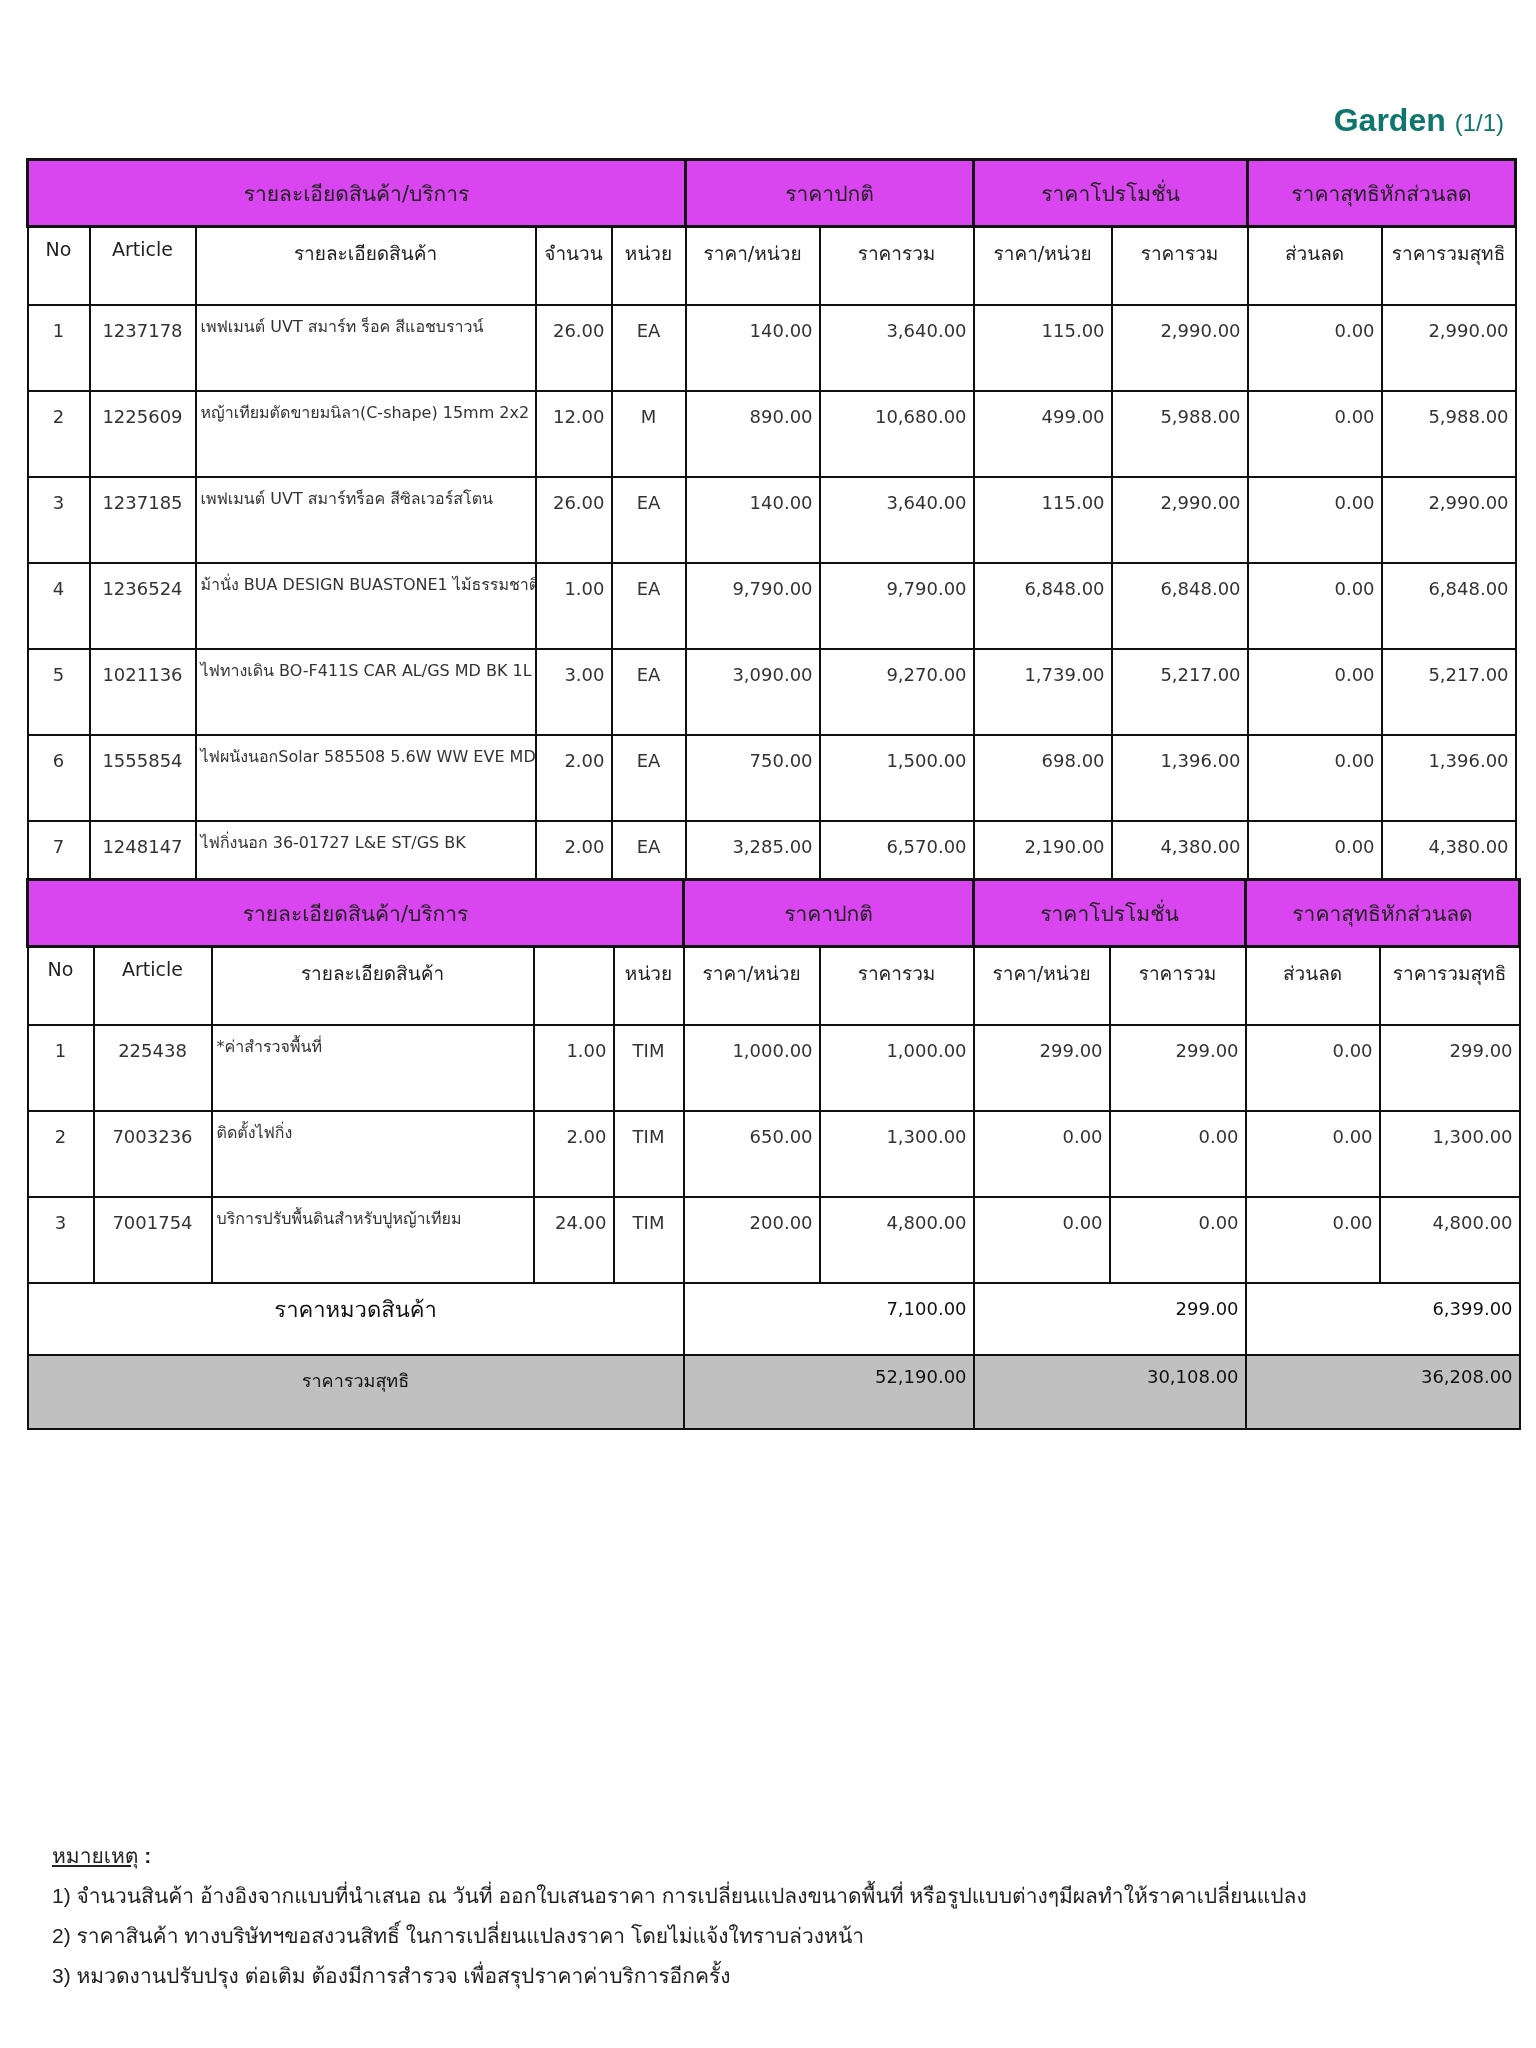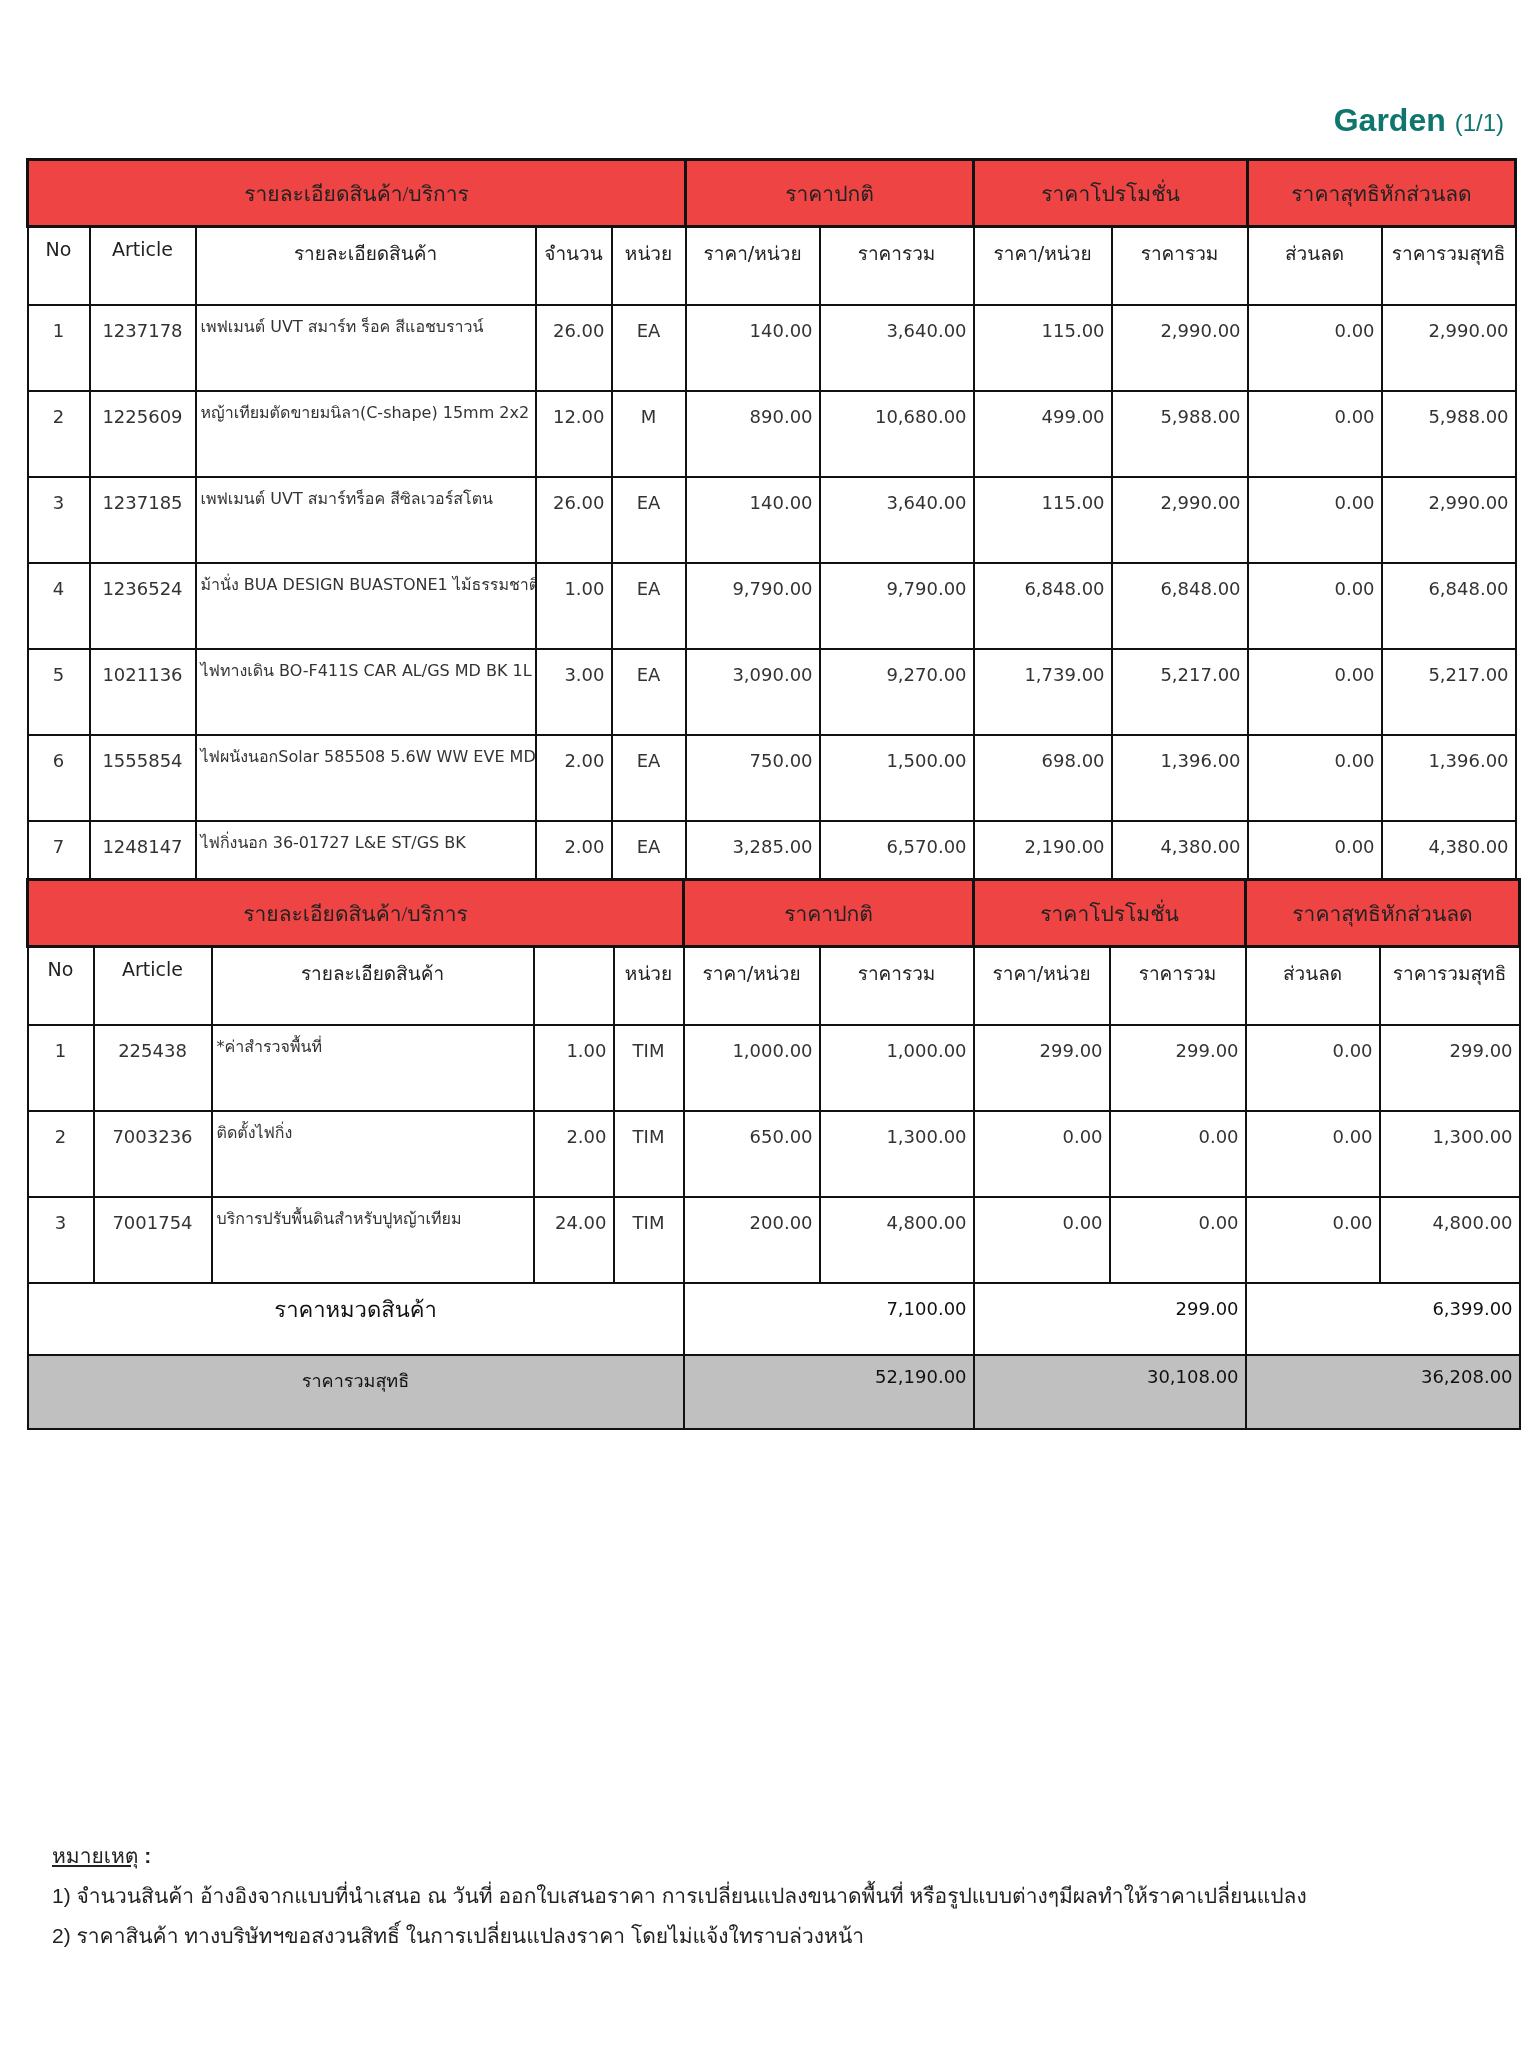--- a/index.html
+++ b/index.html
@@ -14,23 +14,22 @@
   }
   .page-title .paren { font-size: 24px; font-weight: normal; }
   table.quote {
     position: absolute; left: 26px; border-collapse: collapse; table-layout: fixed;
     font-size: 18px;
   }
   table.quote td, table.quote th {
     border: 2px solid #111; padding: 0 6px; overflow: hidden; white-space: nowrap;
   }
   table.quote th.group {
-    background: #ef4444; font-weight: normal; font-size: 21px; height: 64px; text-align: center;
+    background: #d946ef; font-weight: normal; font-size: 21px; height: 64px; text-align: center;
     border-width: 3px;
-    font-family: Liberation Serif, serif;
   }
   table.quote th.col {
     background: #fff; font-weight: normal; font-size: 19px; height: 66px;
     vertical-align: top; padding-top: 10px; text-align: center;
   }
   table.quote td { height: 70px; vertical-align: top; padding-top: 14px; color: #333; }
   table.quote td.c { text-align: center; }
   table.quote td.r { text-align: right; }
   table.quote td.l { text-align: left; font-size: 16px; padding-top: 8px; padding-left: 4px; }
   table.quote tr.subtotal td { height: 56px; color: #111; padding-top: 14px; }
@@ -284,13 +283,14 @@
   </tr>
 </tbody>
   </table>
 
 <div class="notes">
   <div class="line">
     <span class="head">หมายเหตุ</span><span class="head-colon"> :</span>
   </div>
   <div class="line">1) จำนวนสินค้า อ้างอิงจากแบบที่นำเสนอ ณ วันที่ ออกใบเสนอราคา การเปลี่ยนแปลงขนาดพื้นที่ หรือรูปแบบต่างๆมีผลทำให้ราคาเปลี่ยนแปลง</div>
   <div class="line">2) ราคาสินค้า ทางบริษัทฯขอสงวนสิทธิ์ ในการเปลี่ยนแปลงราคา โดยไม่แจ้งใทราบล่วงหน้า</div>
+  <div class="line">3) หมวดงานปรับปรุง ต่อเติม ต้องมีการสำรวจ เพื่อสรุปราคาค่าบริการอีกครั้ง</div>
 </div>
 
 </body></html>

